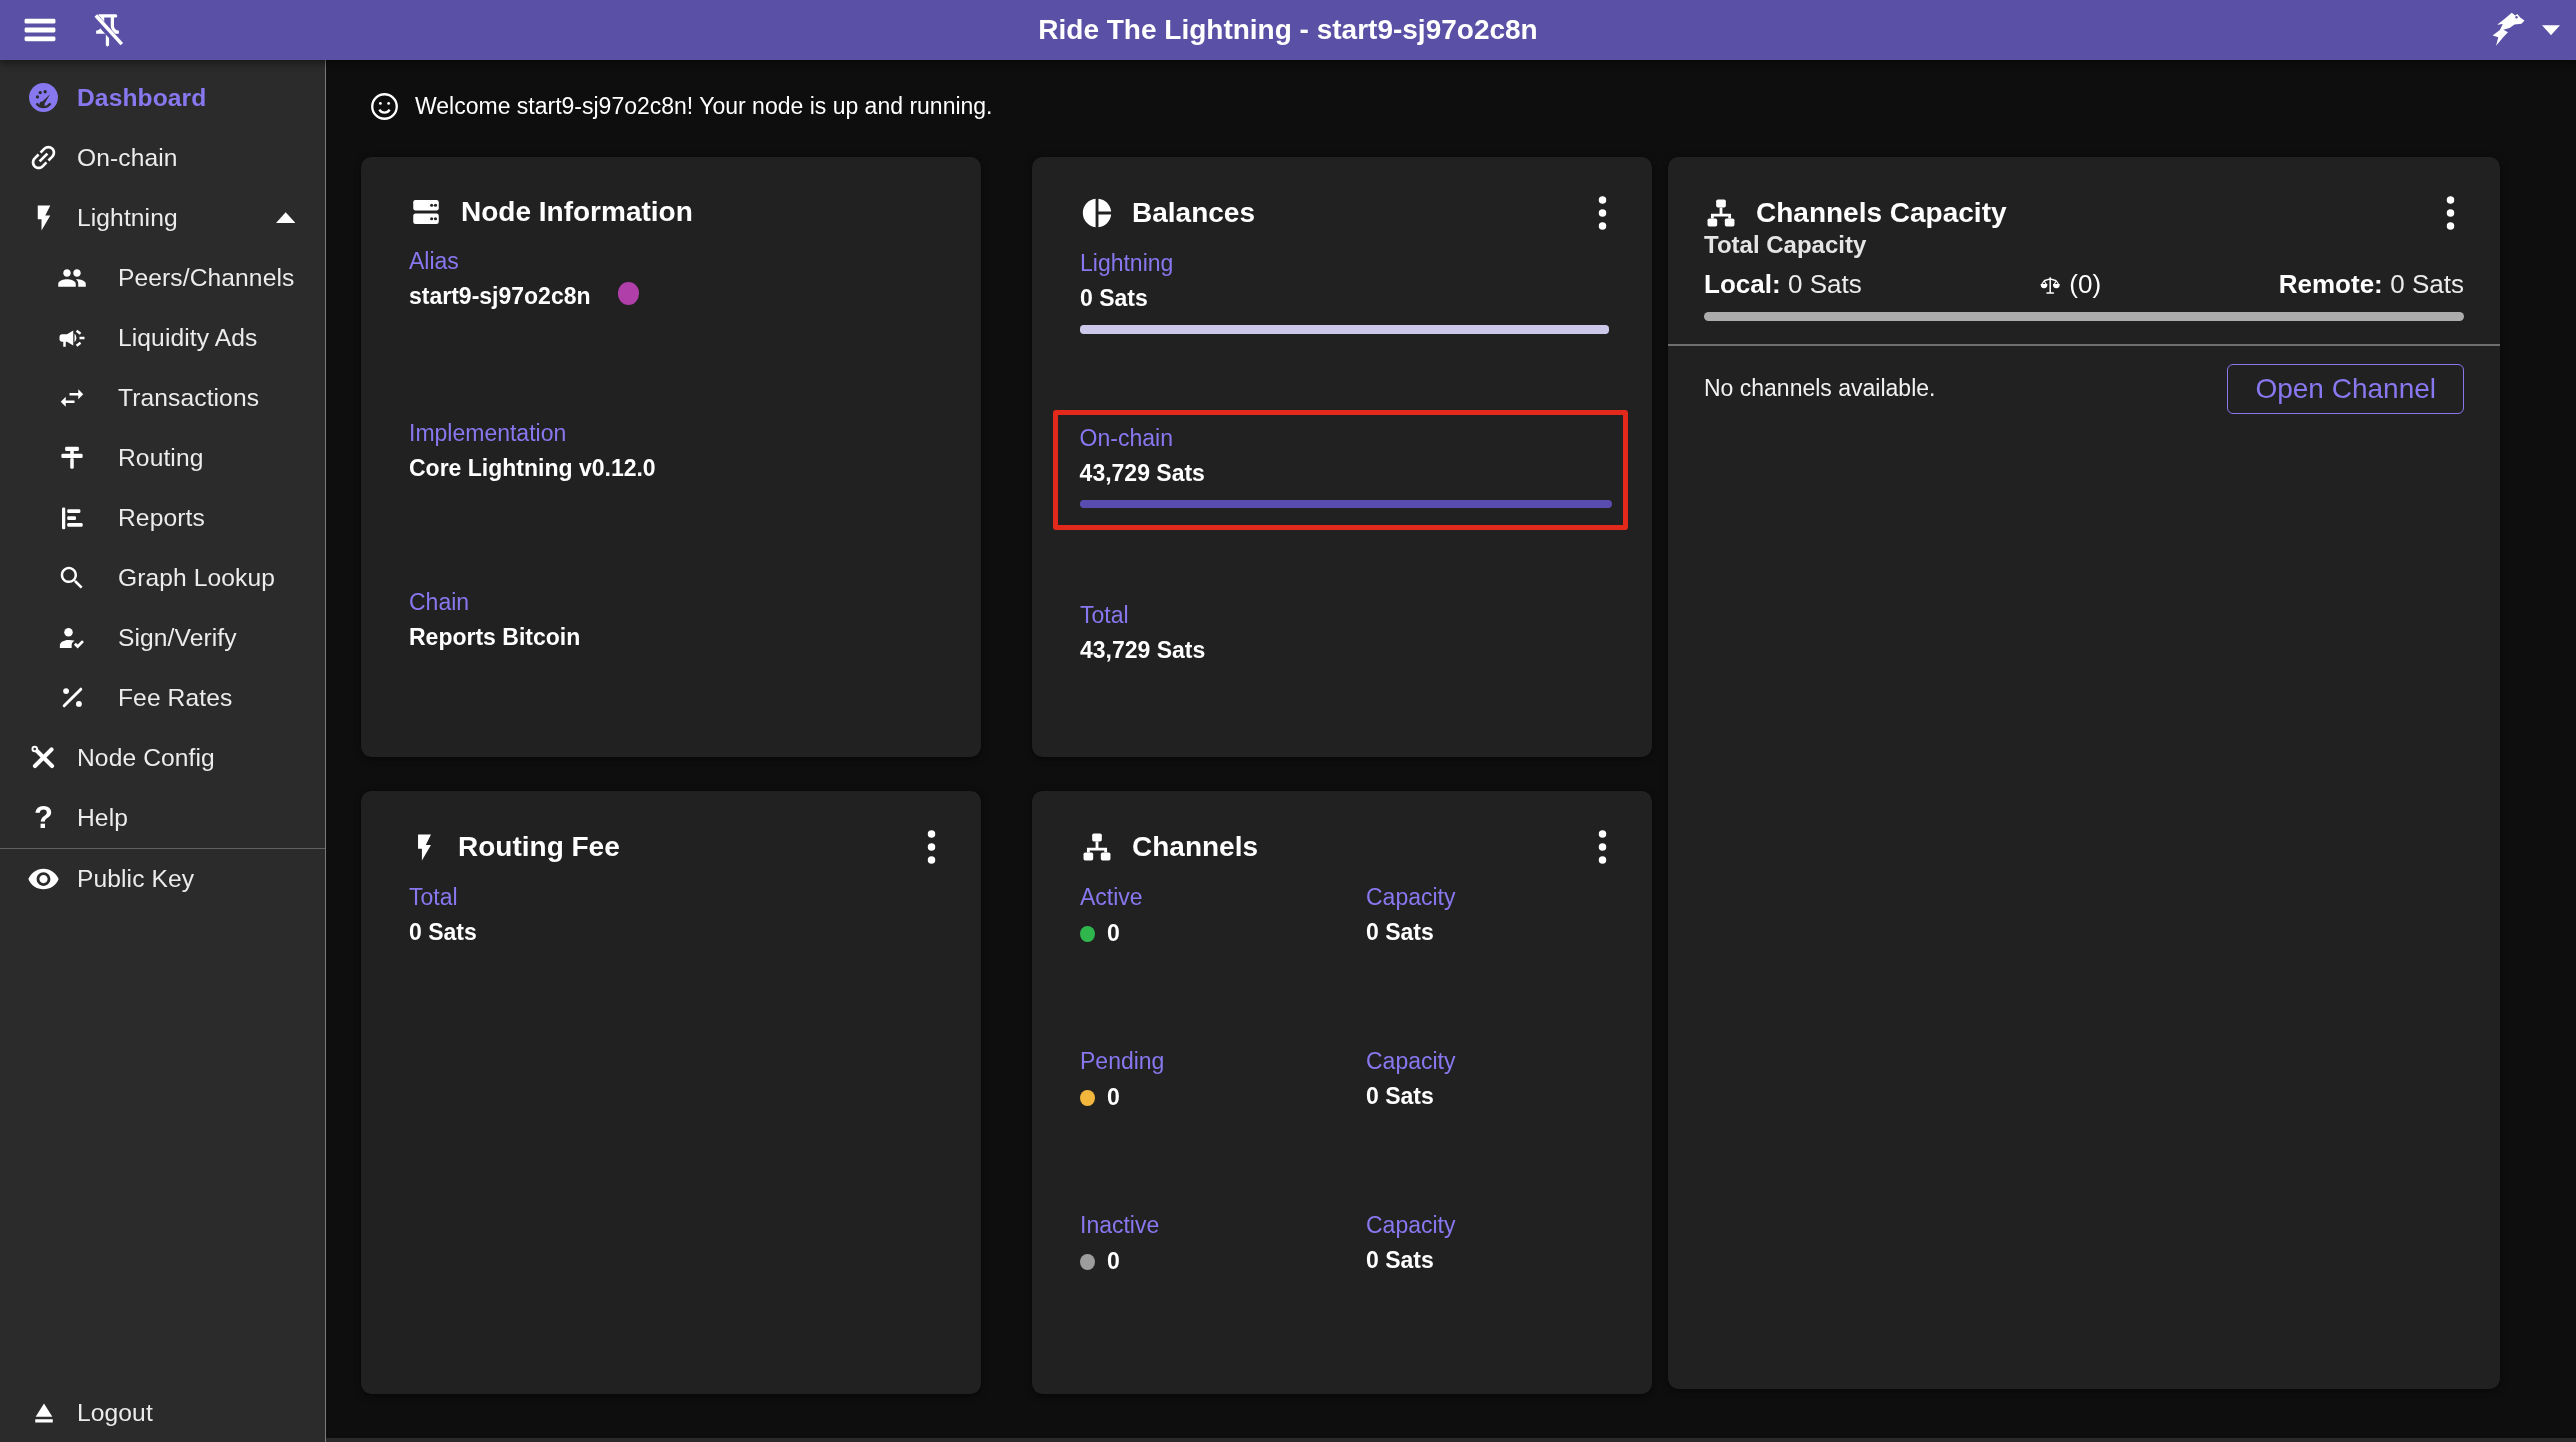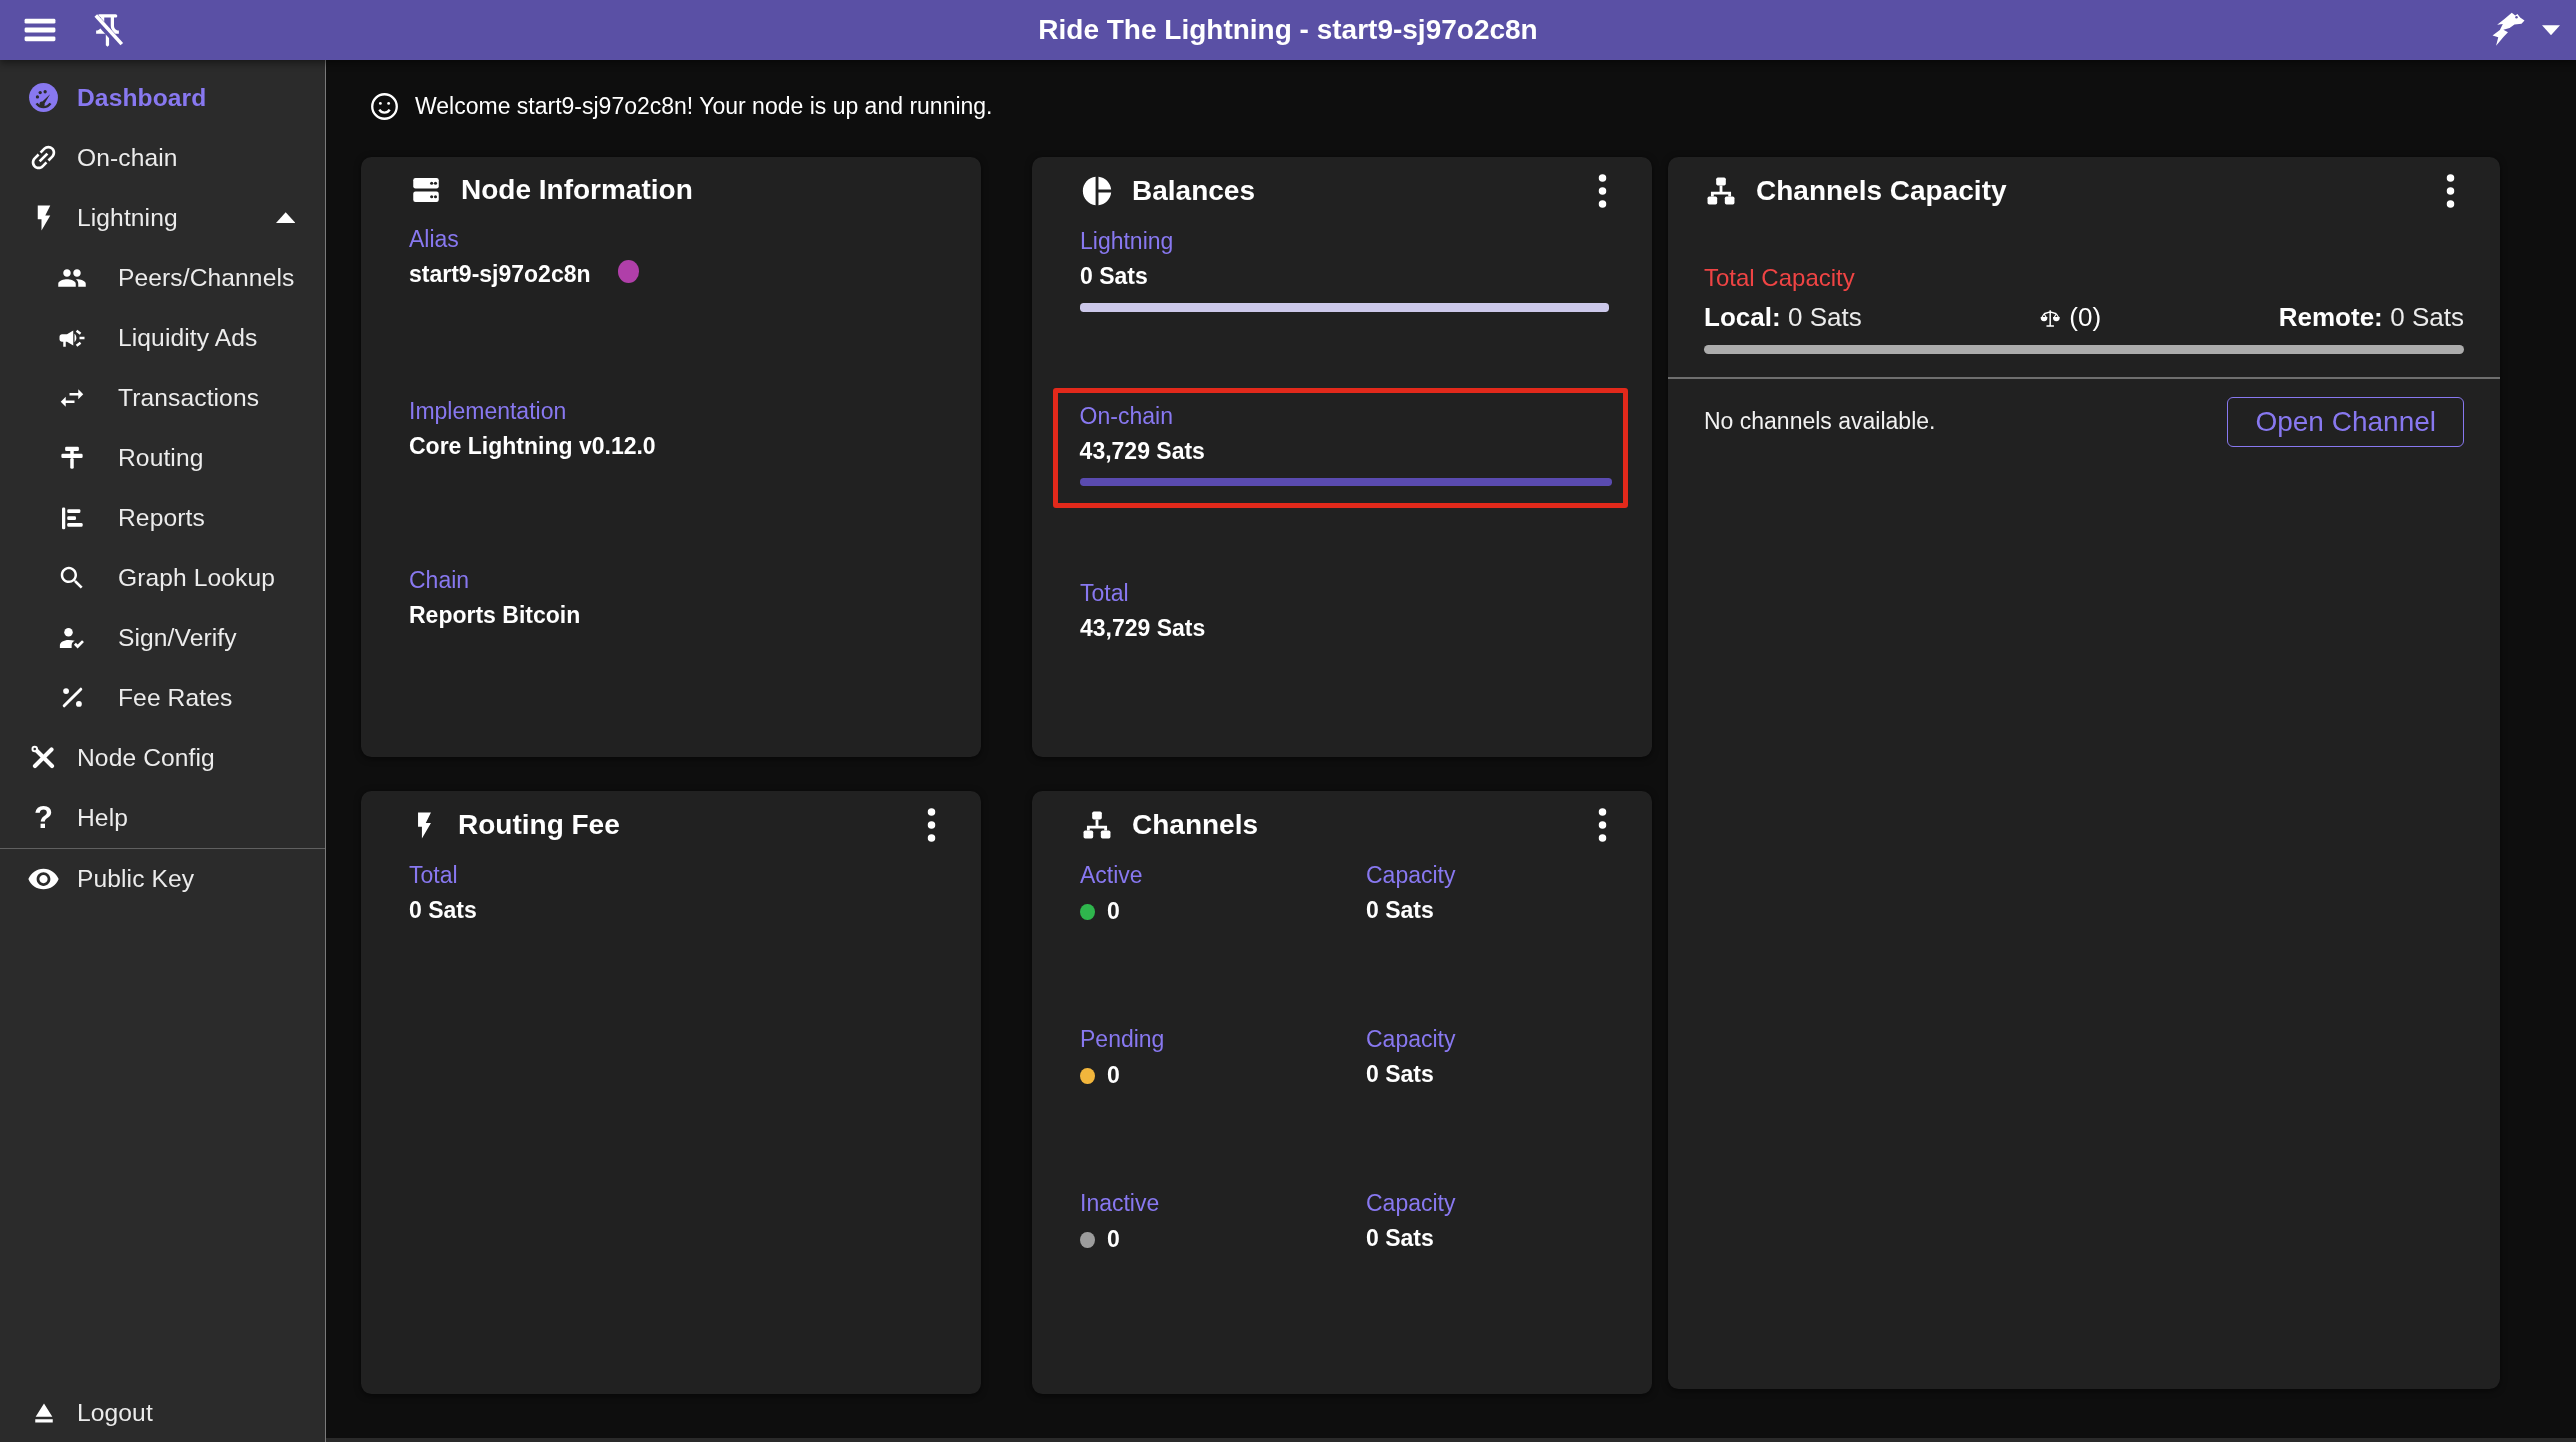--- a/index.html
+++ b/index.html
@@ -40,40 +40,40 @@
   
   .main{position:absolute;left:326px;top:60px;width:2250px;height:1383px;background:var(--page-bg);}
   .welcome{position:absolute;left:43px;top:31px;display:flex;align-items:center;gap:15px;}
   .welcome-text{font-size:23px;color:#fff;}
   .card{position:absolute;background:var(--card-bg);border-radius:10.4px;box-shadow:0 1.5px 6px rgba(0,0,0,.5);overflow:hidden;}
   #card-node{left:35px;top:97px;width:620px;height:600px;}
   #card-balances{left:706px;top:97px;width:620px;height:600px;}
   #card-capacity{left:1342px;top:97px;width:832px;height:1232px;}
   #card-routing{left:35px;top:731px;width:620px;height:603px;}
   #card-channels{left:706px;top:731px;width:620px;height:603px;}
-  .card-head{display:flex;align-items:center;gap:18px;padding:16px 33px 0 48px;}
+  .card-head{display:flex;align-items:center;gap:18px;padding:38px 33px 0 48px;}
   #card-capacity .card-head{padding-left:36px;}
   .card-title{font-size:28px;font-weight:700;color:#fff;}
   .kebab{margin-left:auto;width:33px;height:36px;}
   .pad{padding-left:48px;padding-right:43px;}
   .flabel{font-size:23px;font-weight:500;color:var(--accent);line-height:27px;}
   .fvalue{font-size:23px;font-weight:700;color:#fff;line-height:30px;margin-top:6px;}
   .bar{height:8.2px;border-radius:3.7px;margin-top:12px;}
   .field-1{margin-top:19.4px;}
   .field-2{margin-top:109px;}
   .field-3{margin-top:106px;}
   .alias-row{display:flex;align-items:center;gap:27px;}
   .alias-dot{width:21px;height:22.4px;border-radius:50%;background:var(--alias-dot);flex:none;}
   
   .bal-field-1{margin-top:19.4px;}
   .onchain-annotated{margin:76px 24px 0 21px;border:5.2px solid var(--annotation-red);border-radius:3px;
     padding:10.4px 11.2px 16.4px 21.6px;}
   .bal-total{margin-top:72px;}
   
-  .cap-total-label{font-size:24px;font-weight:400;color:#ef4444;margin-top:55px;}
+  .cap-total-label{font-size:24px;font-weight:700;color:#e5e5e5;}
   .cap-row{display:flex;align-items:center;justify-content:space-between;margin-top:10.4px;font-size:26px;}
   .cap-bold{font-weight:700;}
   .cap-val{font-weight:400;color:#ECECEC;margin-left:7.5px;}
   .cap-mid{display:flex;align-items:center;gap:7.5px;}
   .cap-bar{height:9px;border-radius:4.5px;background:var(--capacity-bar);margin-top:12px;}
   .cap-sep{height:2.2px;background:#6F6F6F;margin:22.4px -36px 0 -36px;}
   .cap-empty-row{display:flex;align-items:center;justify-content:space-between;margin-top:18px;}
   .cap-empty-text{font-size:23px;color:#F2F2F2;}
   .open-channel-btn{background:none;border:1.5px solid var(--accent);color:var(--accent);
     border-radius:6px;font-size:28px;font-weight:500;padding:8px 27px;cursor:pointer;

